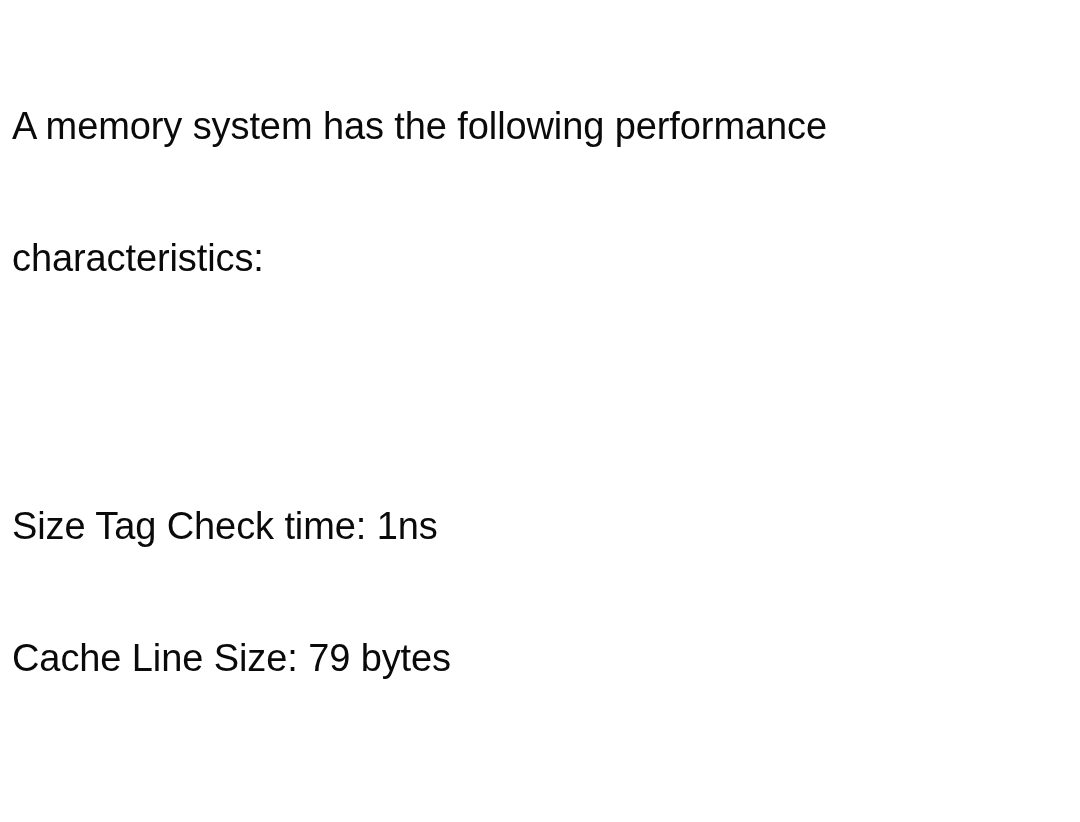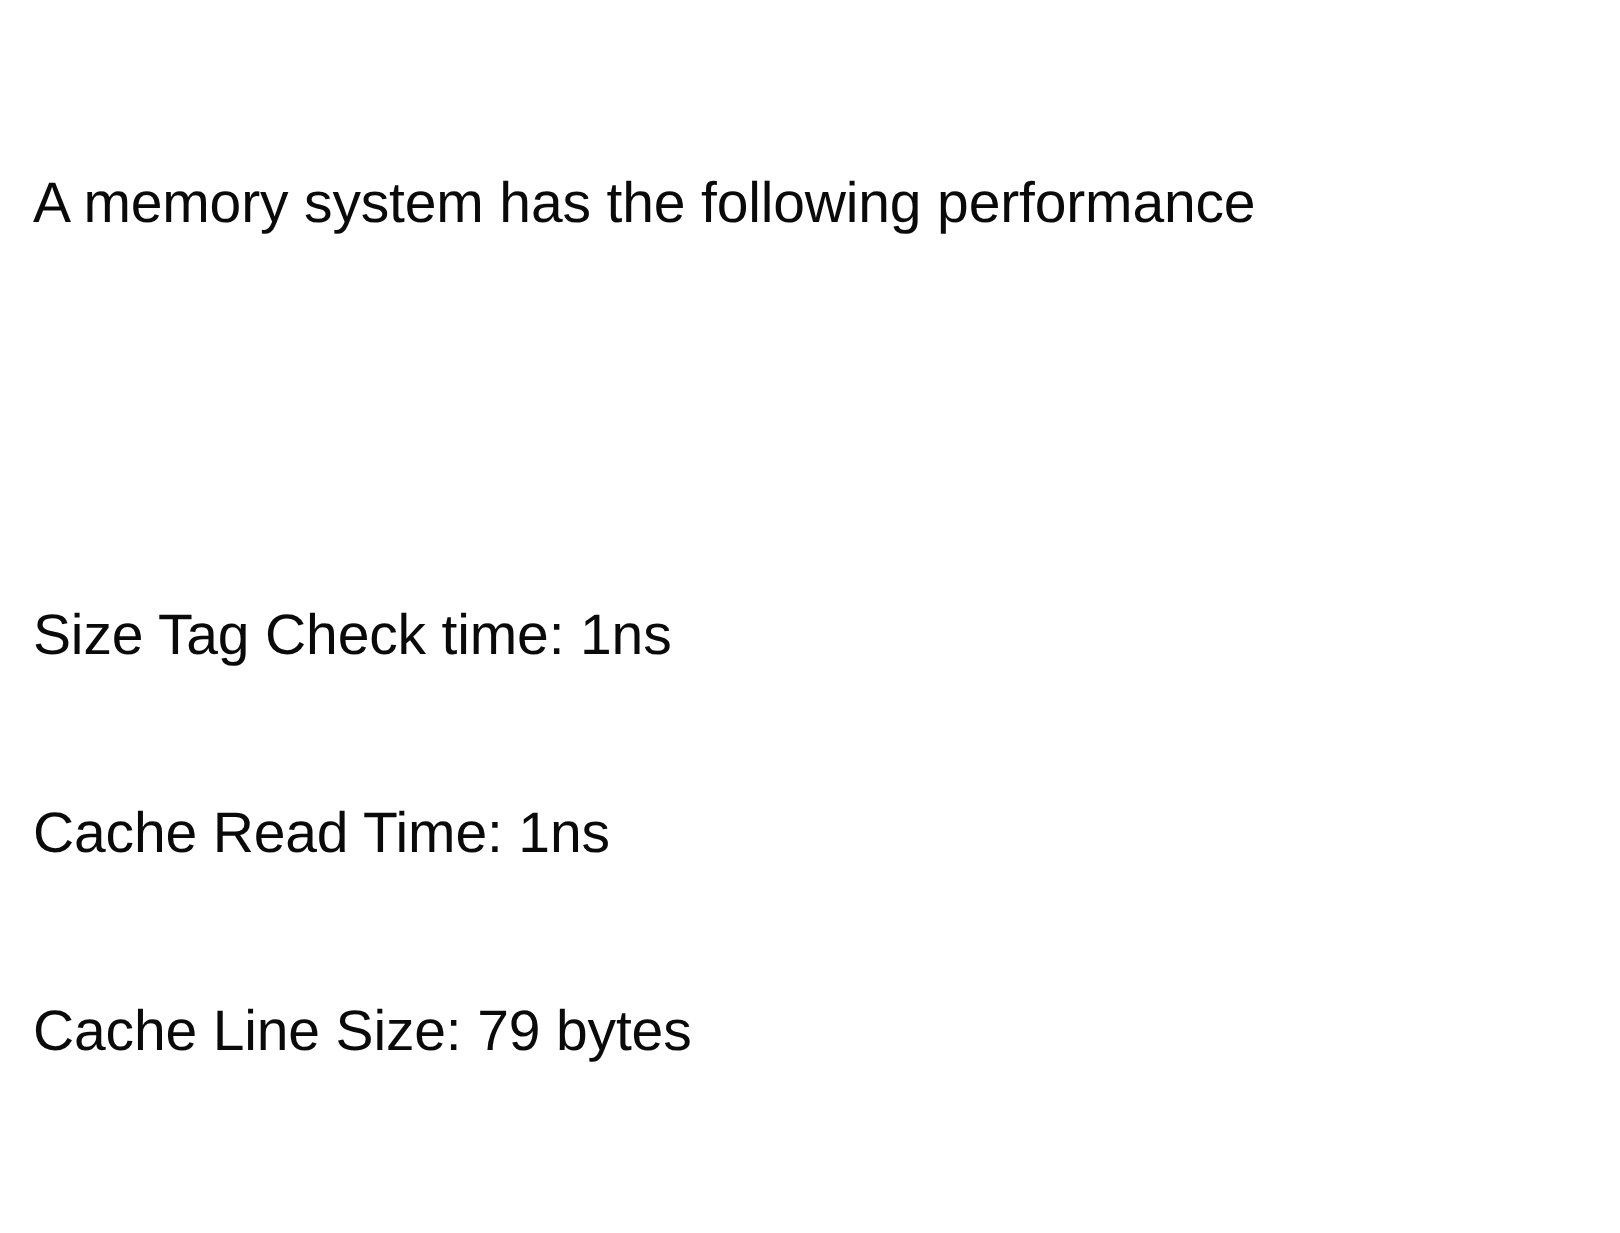--- a/index.html
+++ b/index.html
@@ -17,21 +17,21 @@
     -webkit-font-smoothing: antialiased;
   }
   #question-sheet {
     box-sizing: border-box;
     width: 1080px;
     height: 822px;
     padding: 14px 6px 0 10px;
     background: #ffffff;
   }
   .para {
-    margin: 12px;
+    margin: 2px;
     font-size: 38px;
     line-height: 44px;
     font-weight: 400;
     letter-spacing: -0.1px;
     white-space: pre-wrap;
     word-break: normal;
   }
   .para .ln {
     display: block;
   }
@@ -40,26 +40,26 @@
     height: 44px;
   }
 </style>
 </head>
 <body>
 
 <div id="question-sheet">
 
   <p class="para">
     <span class="ln">A memory system has the following performance</span>
+    <span class="ln">characteristics:</span>
   </p>
 
   <span class="spacer"></span>
 
   <p class="para">
     <span class="ln">Size Tag Check time: 1ns</span>
-    <span class="ln">Cache Read Time: 1ns</span>
     <span class="ln">Cache Line Size: 79 bytes</span>
     
     
     
   </p>
 
 </div>
 
 </body></html>

